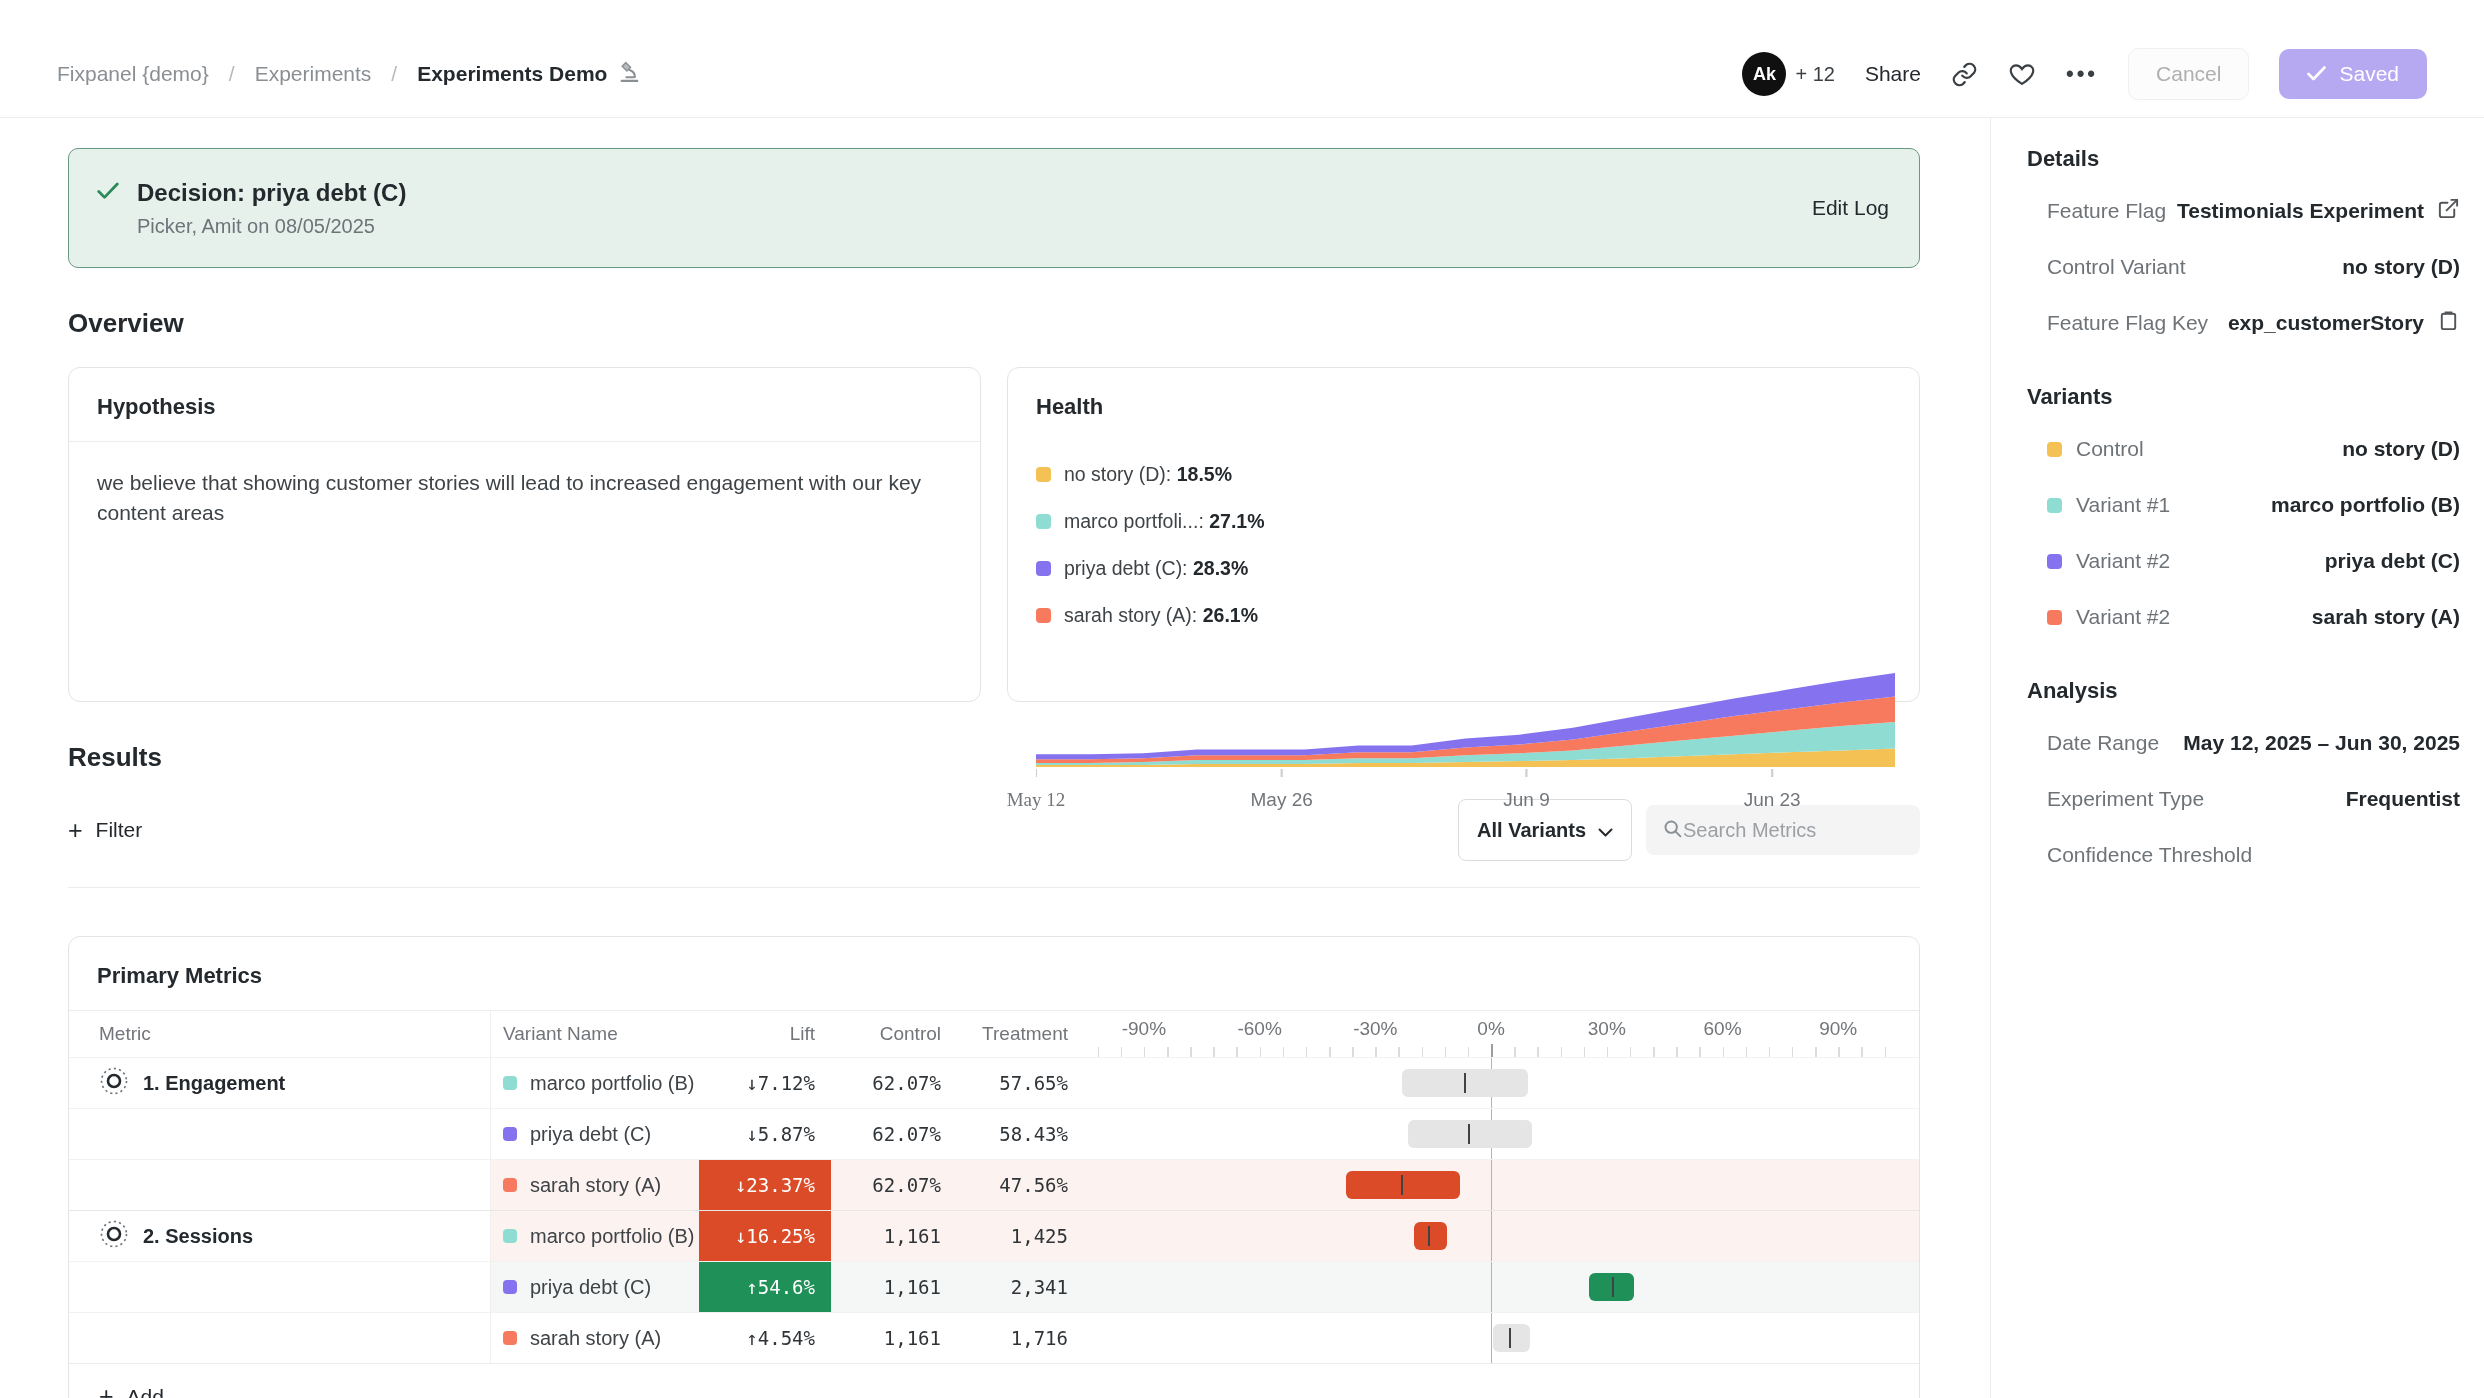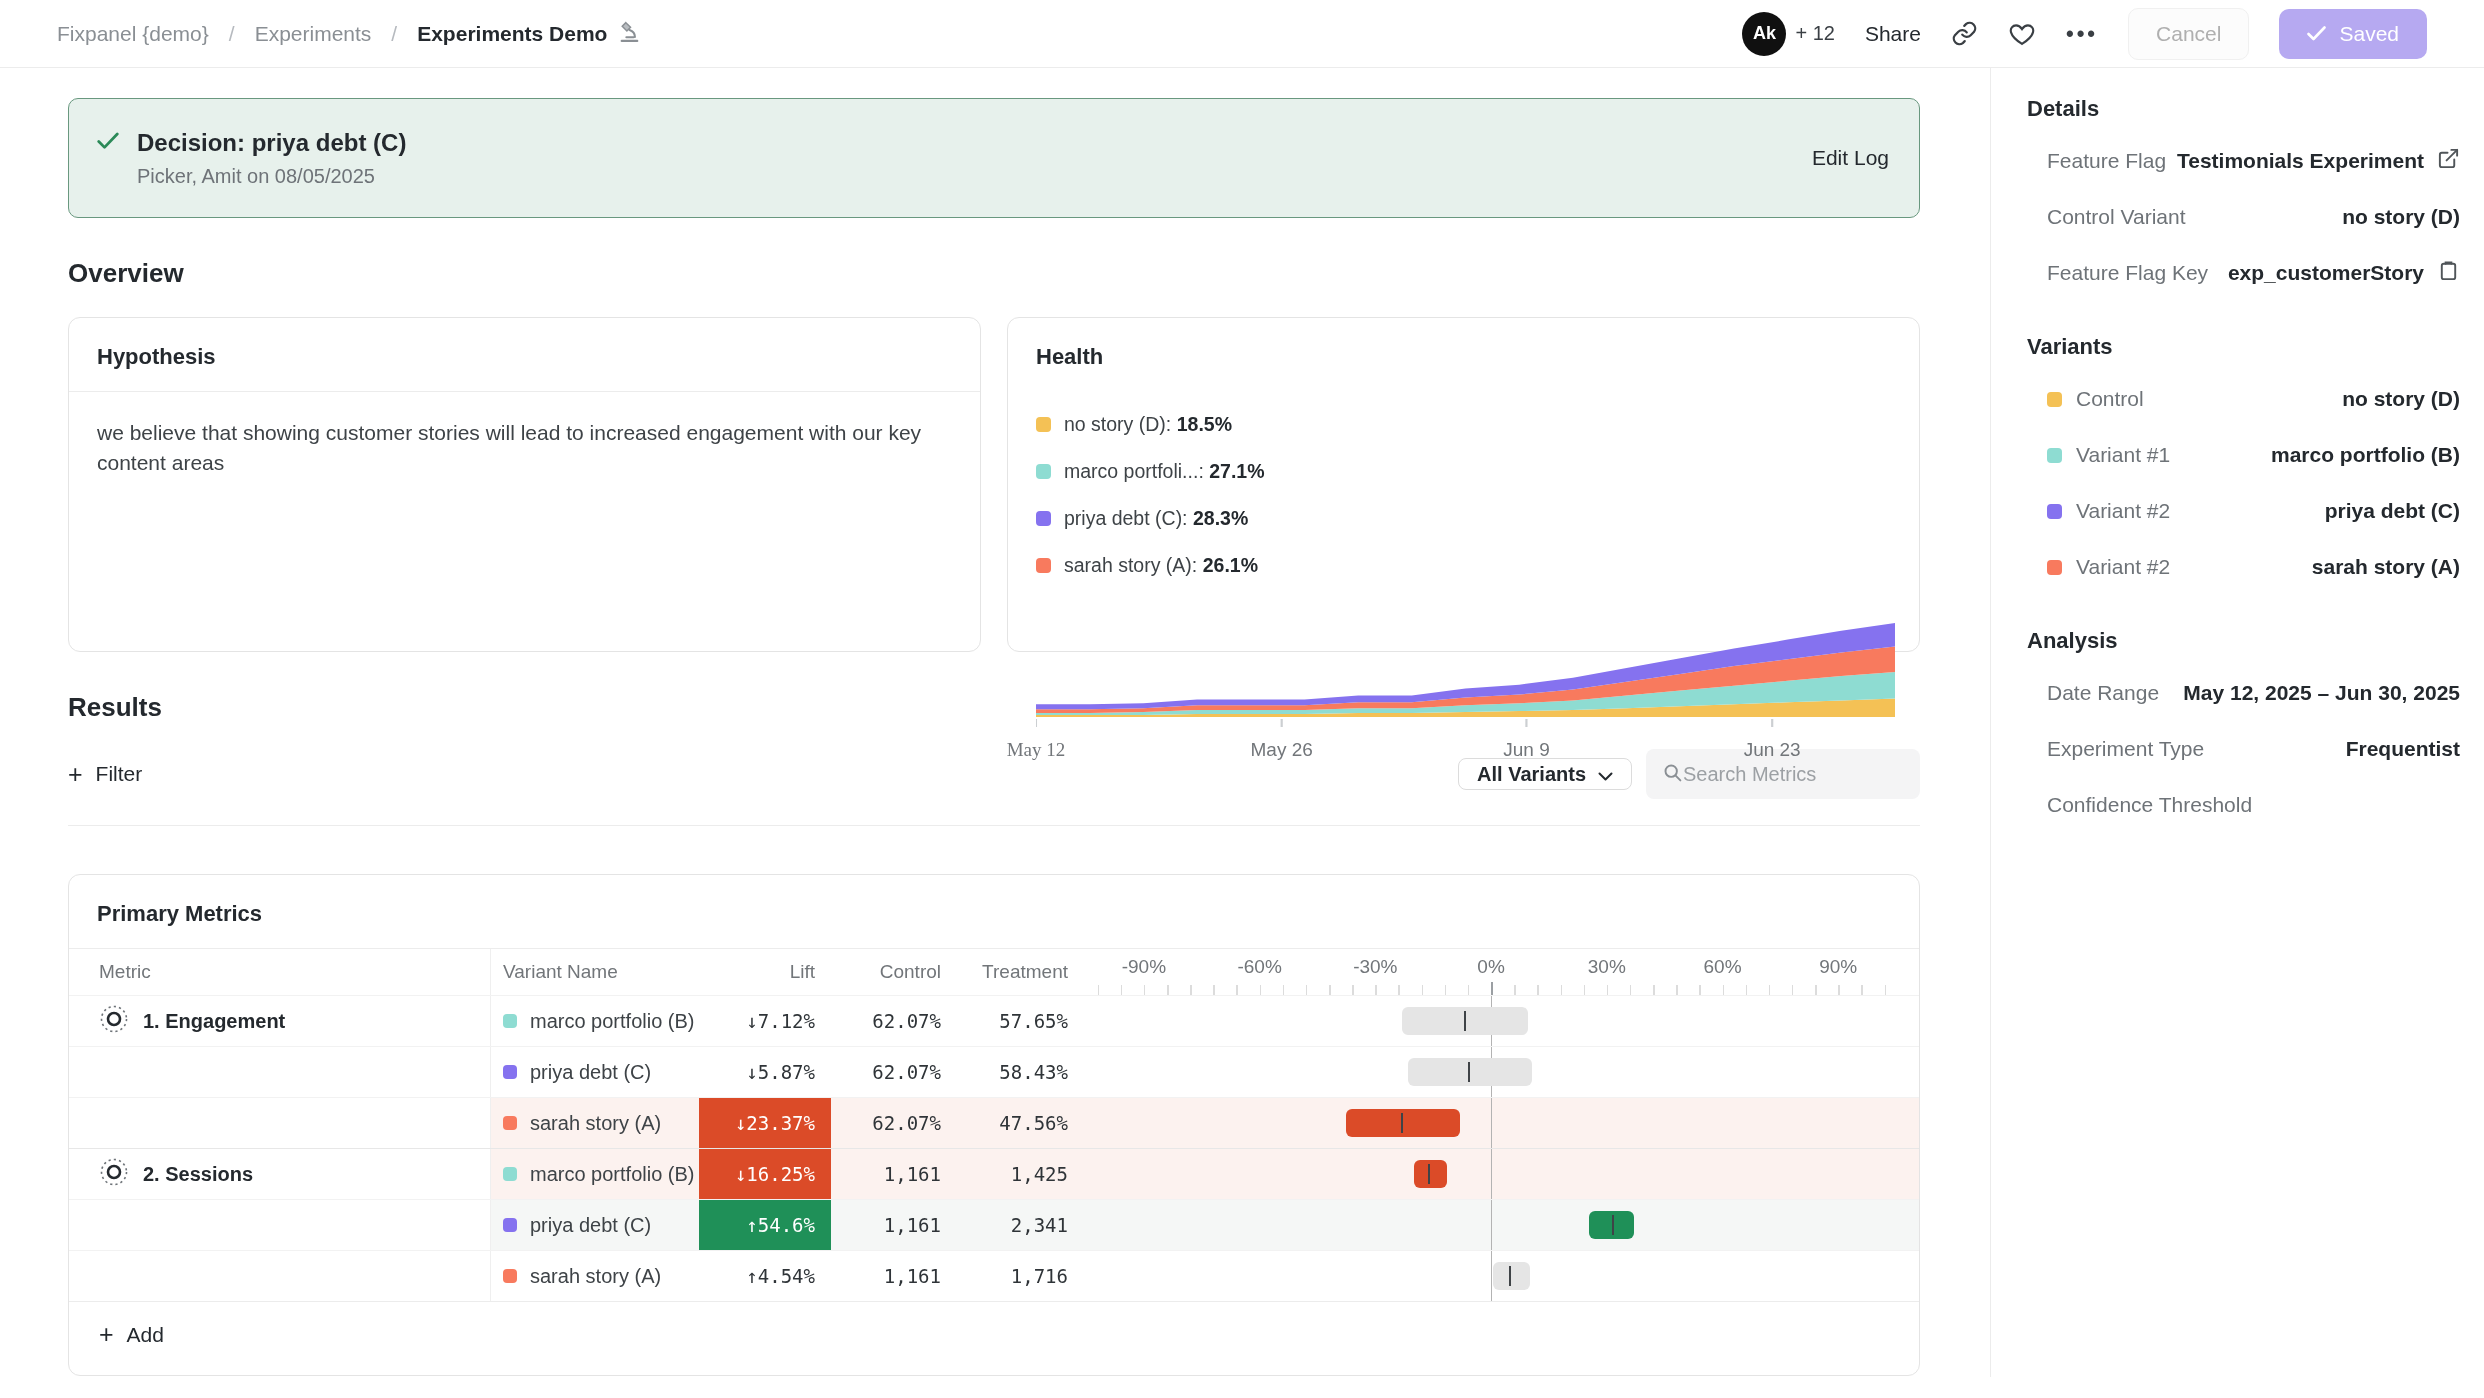--- a/index.html
+++ b/index.html
@@ -1,21 +1,21 @@
 <!DOCTYPE html>
 <html><head>
 <meta charset="utf-8">
 <style>
   * { margin:0; padding:0; box-sizing:border-box; }
   html,body { width:2484px; height:1398px; overflow:hidden; background:#fff;
     font-family:"Liberation Sans", sans-serif; color:#24292E; }
 
   
-  .topbar { height:68px; display:flex; align-items:center; justify-content:space-between;
-    padding:8px 57px; border-bottom:1px solid #ECECEC; }
+  .topbar { height:87px; display:flex; align-items:center; justify-content:space-between;
+    padding:8px 57px; border-bottom:1px solid #ECECEC;margin-top:31px; }
   .breadcrumb { display:flex; align-items:center; gap:20px; font-size:21px; color:#8A8F94; }
   .bc-sep { color:#B6BABF; }
   .bc-current { color:#24292E; font-weight:700; display:flex; align-items:center; gap:10px; }
   .actions { display:flex; align-items:center; gap:30px; }
   .avatar-group { display:flex; align-items:center; gap:9px; }
   .avatar { width:44px; height:44px; border-radius:50%; background:#101010; color:#fff;
     font-size:18px; font-weight:700; display:flex; align-items:center; justify-content:center; }
   .collab-more { font-size:20px; color:#3A3F44; }
   .share { font-size:21px; font-weight:500; color:#24292E; }
   .icon-btn { display:flex; align-items:center; }
@@ -57,21 +57,21 @@
   .chart-wrap { flex:1; padding-top:10px; }
   .chart-labels { position:relative; height:30px; font-size:19px; color:#72767A; }
   .chart-labels span { position:absolute; top:6px; transform:translateX(-50%); white-space:nowrap; }
 
   
   .results-row { margin-top:26px; display:flex; justify-content:space-between; align-items:center; }
   .filter-btn { display:flex; align-items:center; gap:13px; font-size:21px; font-weight:500; }
   .plus { font-size:25px; font-weight:400; color:#24292E; }
   .results-controls { display:flex; align-items:center; gap:14px; }
   .variants-btn { display:flex; align-items:center; gap:12px; border:1px solid #DCDCDC;
-    border-radius:8px; padding:0 18px; height:32px; font-size:20px; font-weight:700; background:#fff; }
+    border-radius:8px; padding:0 18px; height:62px; font-size:20px; font-weight:700; background:#fff; }
   .search { display:flex; align-items:center; background:#F4F4F5; border-radius:8px;
     padding:0 16px; width:274px; height:50px; }
   .search input { border:none; background:transparent; outline:none; font-size:20px;
     color:#3E4347; width:100%; font-family:inherit; }
   .search input::placeholder { color:#9CA0A4; }
   .rule { border-bottom:1px solid #ECECEC; margin-top:26px; }
 
   
   .pm-card { margin-top:48px; border:1px solid #E4E4E4; border-radius:12px; overflow:hidden; }
   .pm-card .card-h { border-bottom:1px solid #ECECEC; }

